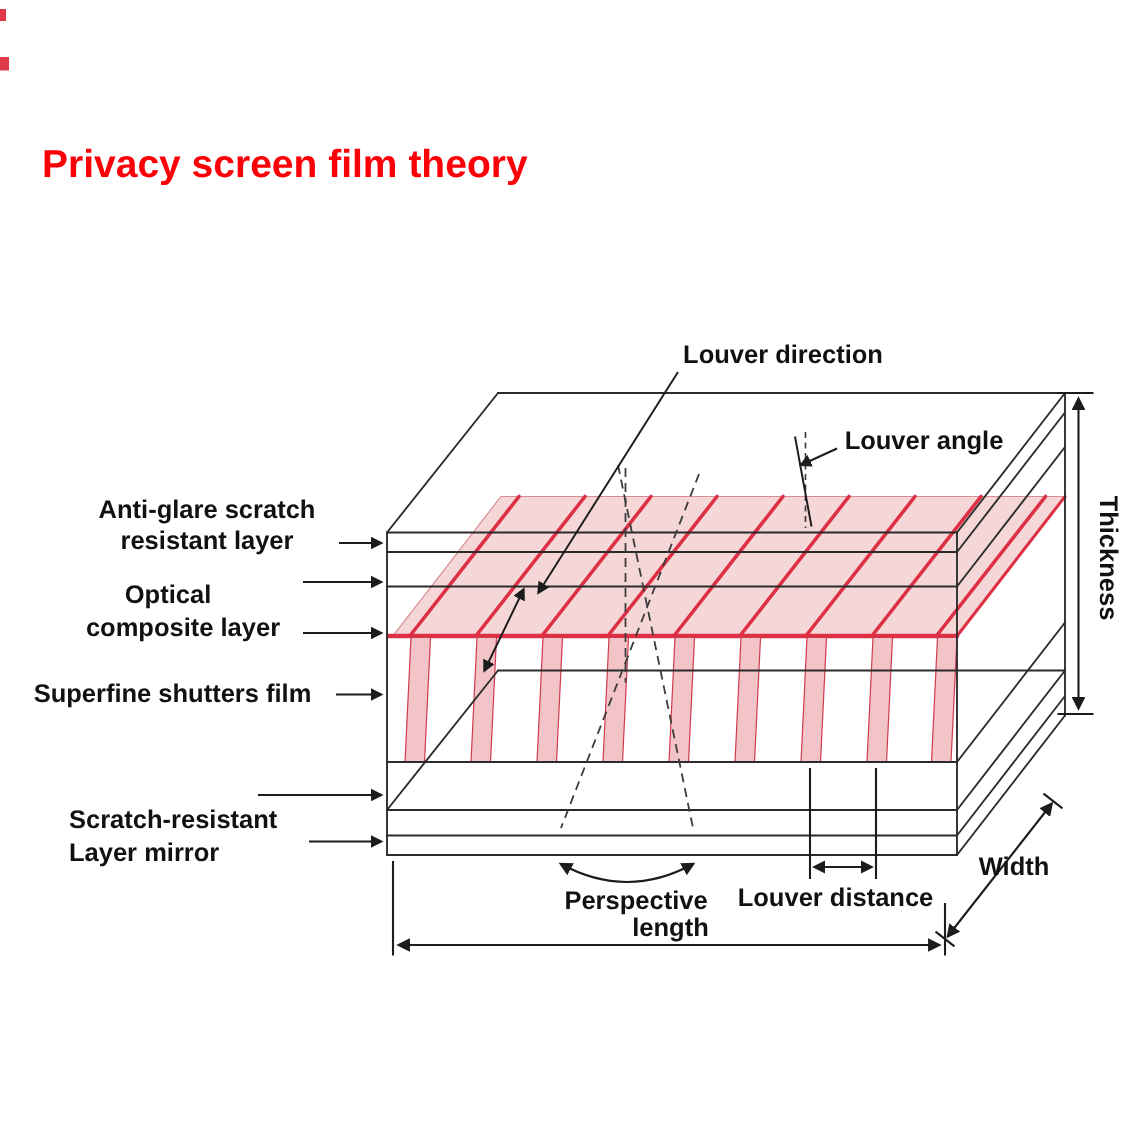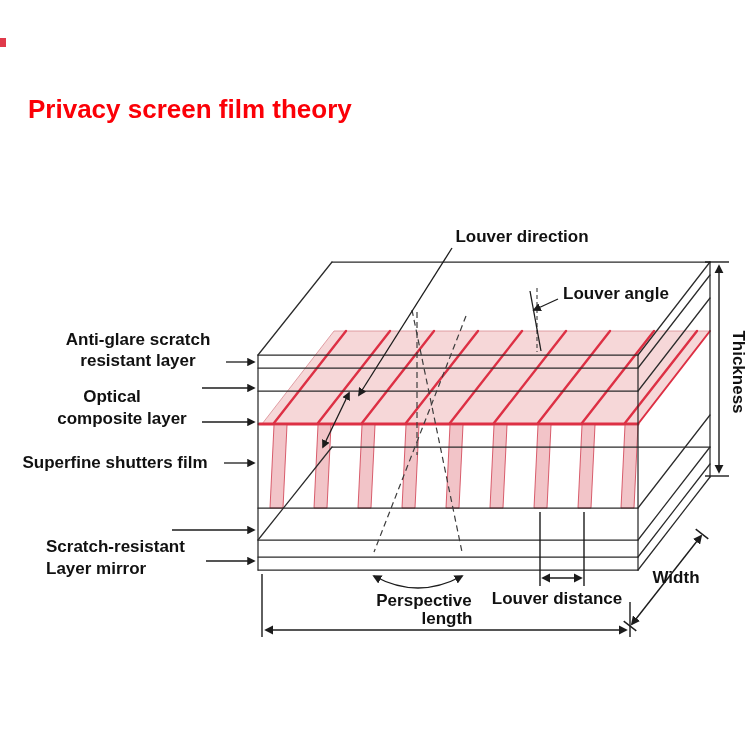--- a/index.html
+++ b/index.html
@@ -1,16 +1,16 @@
 <!DOCTYPE html>
 <html><head>
 <meta charset="utf-8">
 <style>
   html,body{margin:0;padding:0;background:#ffffff;}
-  .stage{position:relative;width:750px;height:750px;background:#ffffff;overflow:hidden;border-radius:31px;}
+  .stage{position:relative;width:750px;height:750px;background:#ffffff;overflow:hidden;}
   svg{position:absolute;left:0;top:0;}
   .wire{stroke:#2b2b2b;stroke-width:1.25;fill:none;stroke-linecap:round;}
   .redline{stroke:#dd3044;fill:none;stroke-linecap:round;}
   .dash{stroke:#3c3c3c;stroke-width:1.2;fill:none;stroke-dasharray:6 4;}
   .dash2{stroke:#3c3c3c;stroke-width:1.1;fill:none;stroke-dasharray:4 3;}
   .dim{stroke:#1c1c1c;stroke-width:1.4;fill:none;}
   .ptr{stroke:#1c1c1c;stroke-width:1.3;fill:none;}
   .lbl{font:600 17px "Liberation Sans", sans-serif;fill:#111111;}
   .ttl{font:700 26px "Liberation Sans", sans-serif;fill:#fb0007;}
   .louv{fill:#f2c4c8;stroke:#cf3a4d;stroke-width:0.8;}

